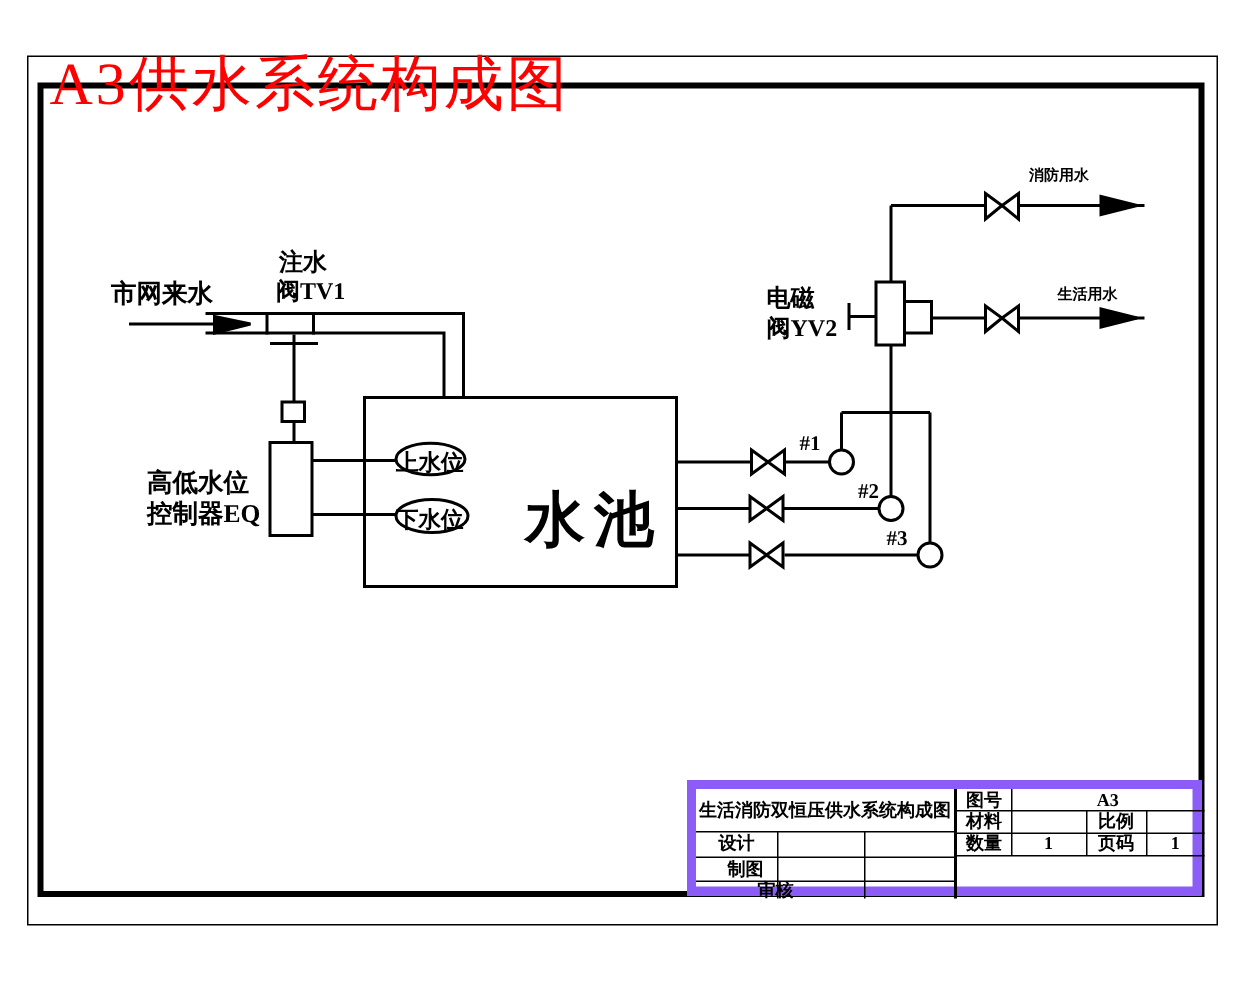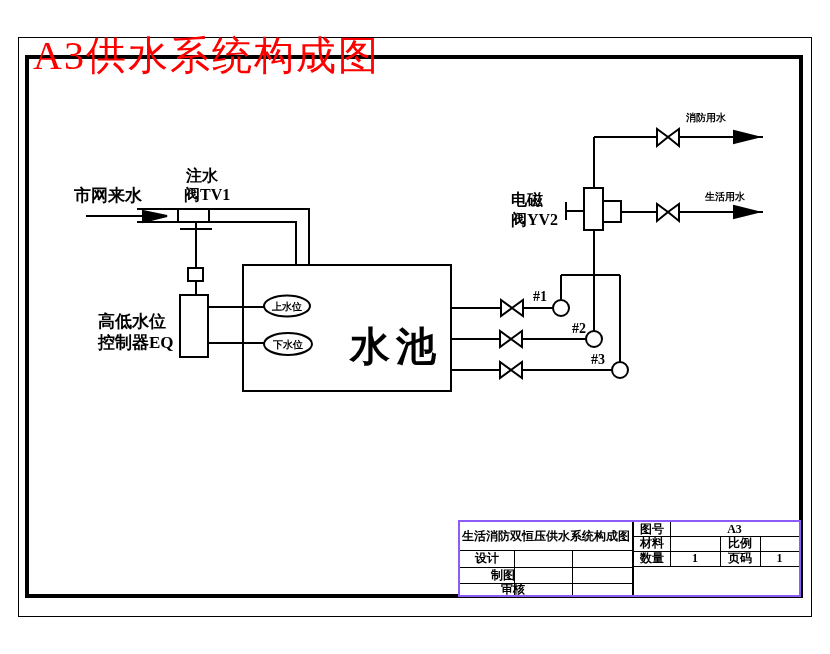--- a/index.html
+++ b/index.html
@@ -18,25 +18,25 @@
   .page-title{
     position:absolute;left:33px;top:34px;font-size:40px;font-weight:normal;
     letter-spacing:2px;white-space:nowrap;z-index:5;line-height:44px;
   }
   svg.diagram{position:absolute;left:0;top:0;z-index:2;}
   .lbl{
     position:absolute;z-index:3;font-weight:bold;white-space:nowrap;line-height:1.15;
   }
   .f17{font-size:17px;} .f16{font-size:16px;} .f15{font-size:10px;} .f14{font-size:14px;}
   .tank-lbl{font-size:40px;letter-spacing:6px;}
-  .tiny{font-size:10px;text-align:center;}
+  .tiny{font-size:15px;}
   
   .tblock{
     position:absolute;left:458px;top:520px;width:343px;height:77px;
-    border:2px solid #8b5cf6;box-sizing:border-box;z-index:4;background:#fff;
+    border:6px solid #8b5cf6;box-sizing:border-box;z-index:4;background:#fff;
   }
   .tblock .vline,.tblock .hline{position:absolute;background:#000;}
   .tblock .cell{
     position:absolute;display:flex;align-items:center;justify-content:center;
     font-size:12px;font-weight:bold;white-space:nowrap;overflow:hidden;
   }
 </style>
 </head>
 <body>
 
@@ -140,21 +140,21 @@
 
     <div class="hline" style="left:174px;top:14px;width:165px;height:1px;"></div>
     <div class="hline" style="left:174px;top:29px;width:165px;height:1px;"></div>
     <div class="hline" style="left:174px;top:44px;width:165px;height:1px;"></div>
     <div class="vline" style="left:210px;top:0;width:1px;height:44px;"></div>
     <div class="vline" style="left:260px;top:14px;width:1px;height:30px;"></div>
     <div class="vline" style="left:300px;top:14px;width:1px;height:30px;"></div>
 
     <div class="cell" style="left:0;top:0;width:172px;height:28px;">生活消防双恒压供水系统构成图</div>
     <div class="cell" style="left:0;top:28px;width:54px;height:17px;">设计</div>
-    <div class="cell" style="left:16px;top:45px;width:54px;height:16px;font-family:Liberation Serif, serif;">制图</div>
+    <div class="cell" style="left:6px;top:45px;width:54px;height:16px;font-family:Liberation Serif, serif;">制图</div>
     <div class="cell" style="left:0;top:61px;width:54px;height:12px;padding-left:26px;">审核</div>
 
     <div class="cell" style="left:174px;top:0;width:36px;height:14px;">图号</div>
     <div class="cell" style="left:210px;top:0;width:129px;height:14px;">A3</div>
     <div class="cell" style="left:174px;top:14px;width:36px;height:15px;">材料</div>
     <div class="cell" style="left:210px;top:14px;width:50px;height:15px;"></div>
     <div class="cell" style="left:260px;top:14px;width:40px;height:15px;">比例</div>
     <div class="cell" style="left:300px;top:14px;width:39px;height:15px;"></div>
     <div class="cell" style="left:174px;top:29px;width:36px;height:15px;">数量</div>
     <div class="cell" style="left:210px;top:29px;width:50px;height:15px;">1</div>

